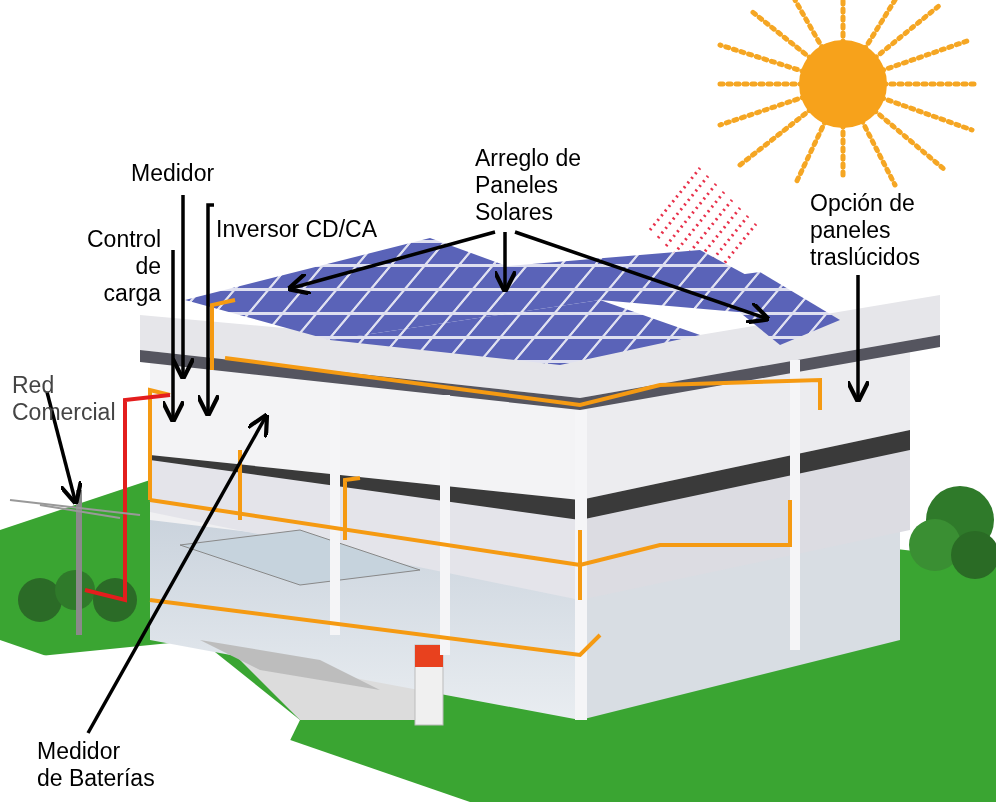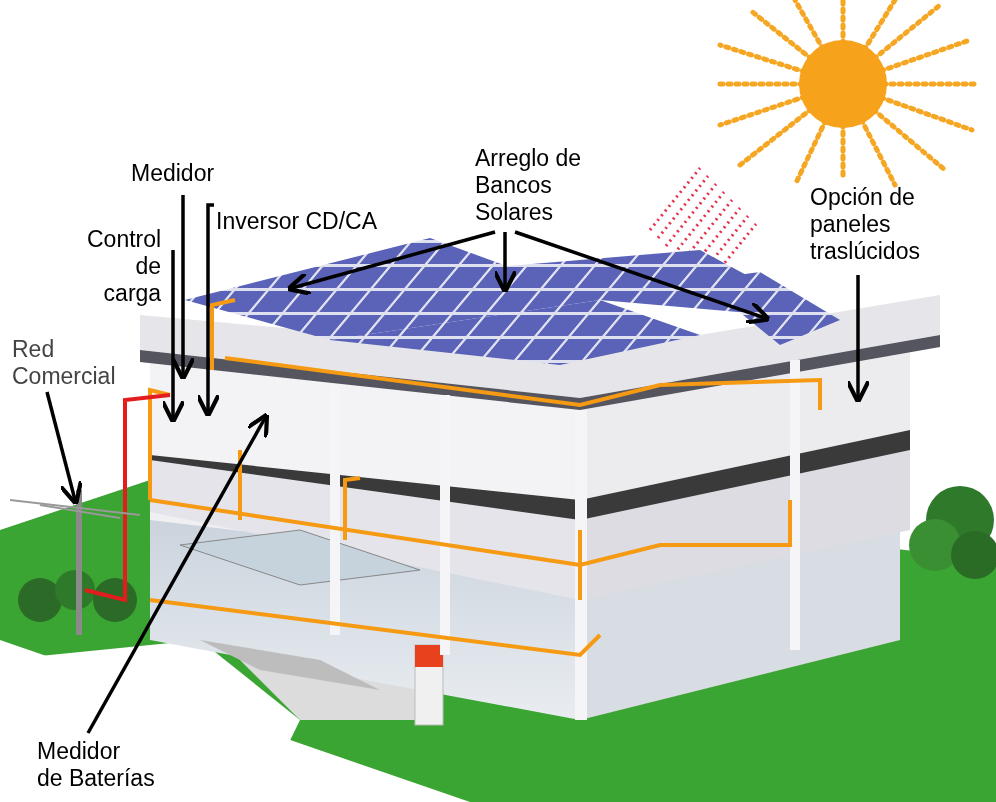--- a/index.html
+++ b/index.html
@@ -1,19 +1,19 @@
 <!DOCTYPE html>
 <html><head>
 <meta charset="utf-8">
 <style>
   html, body { margin:0; padding:0; background:#ffffff; }
   body { width:996px; height:802px; position:relative; overflow:hidden; font-family:"Liberation Sans", sans-serif; }
   #scene { position:absolute; left:0; top:0; width:996px; height:802px; }
   .label { position:absolute; font-family:"Liberation Sans", sans-serif; font-size:23px; line-height:27px; color:#000; white-space:pre-line; }
-  .label.gray { color:#444; }
+  .label.gray { color:#444;margin-top:36px; }
 </style>
 </head>
 <body>
 
 <svg id="scene" viewBox="0 0 996 802" xmlns="http://www.w3.org/2000/svg">
   <defs>
     <marker id="ah" viewBox="0 0 10 10" refX="8" refY="5" markerWidth="6" markerHeight="6" orient="auto-start-reverse">
       <path d="M0,0 L10,5 L0,10" fill="none" stroke="#000" stroke-width="2"></path>
     </marker>
     <pattern id="panel" width="34" height="24" patternUnits="userSpaceOnUse" patternTransform="skewX(-40)">
@@ -142,26 +142,26 @@
     <line x1="47" y1="392" x2="75" y2="500" marker-end="url(#ah)"></line>
     <line x1="495" y1="232" x2="292" y2="288" marker-end="url(#ah)"></line>
     <line x1="505" y1="232" x2="505" y2="288" marker-end="url(#ah)"></line>
     <line x1="515" y1="232" x2="765" y2="318" marker-end="url(#ah)"></line>
     <line x1="858" y1="275" x2="858" y2="398" marker-end="url(#ah)"></line>
     <line x1="88" y1="733" x2="265" y2="418" marker-end="url(#ah)"></line>
   </g>
 </svg>
 
 <div class="label" style="left:131px; top:160px;">Medidor</div>
-<div class="label" style="left:216px; top:208px;">Inversor CD/CA</div>
+<div class="label" style="left:216px; top:216px;">Inversor CD/CA</div>
 <div class="label" style="left:87px; top:226px;text-align:right;">Control
 de
 carga</div>
 <div class="label gray" style="left:12px; top:336px;">Red
 Comercial</div>
 <div class="label" style="left:475px; top:145px;">Arreglo de
-Bancos
+Paneles
 Solares</div>
-<div class="label" style="left:810px; top:184px;">Opción de
+<div class="label" style="left:810px; top:190px;">Opción de
 paneles
 traslúcidos</div>
 <div class="label" style="left:37px; top:738px;">Medidor
 de Baterías</div>
 
 </body></html>

